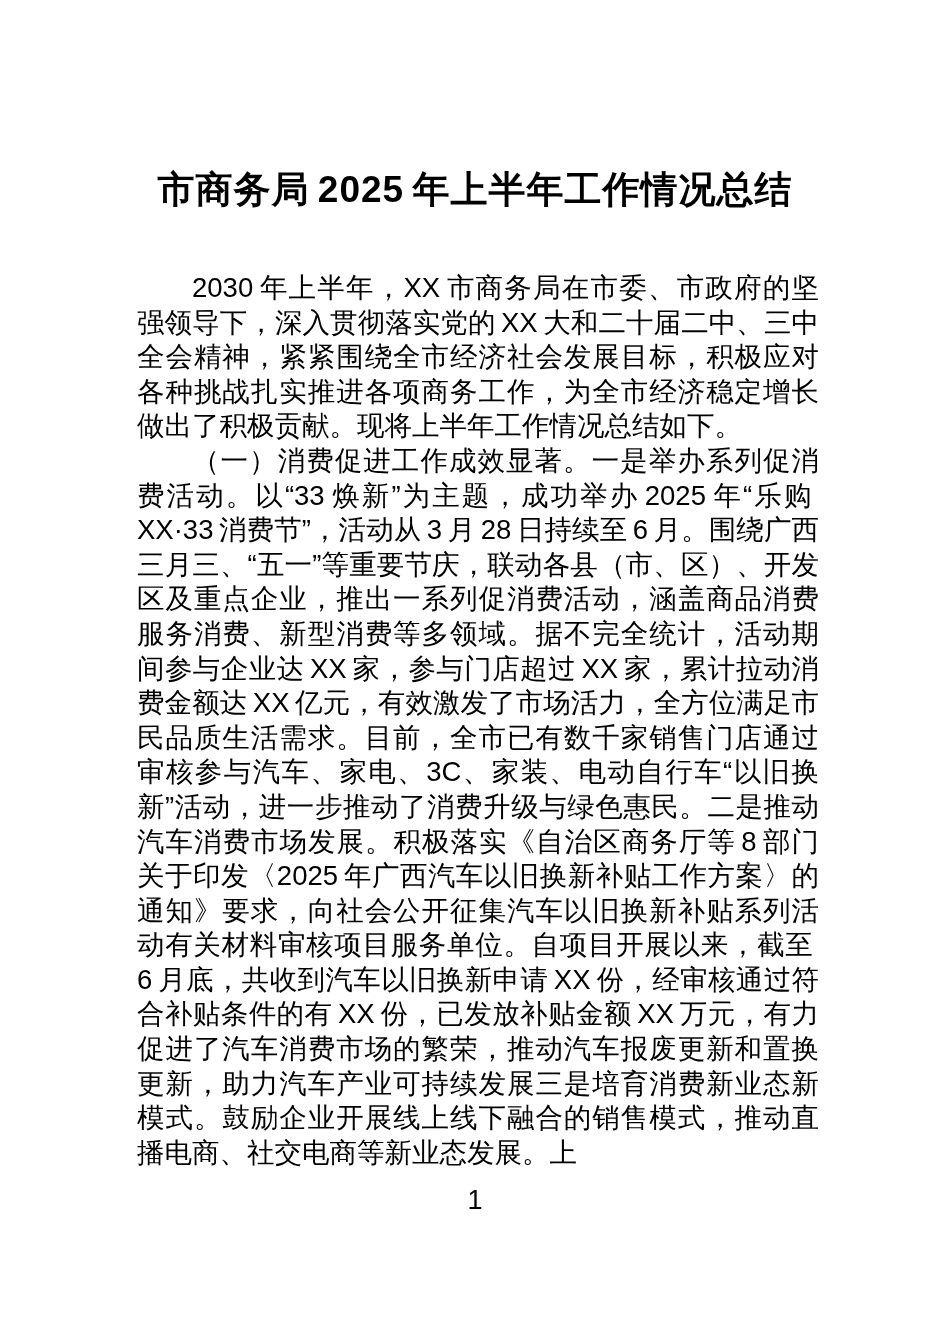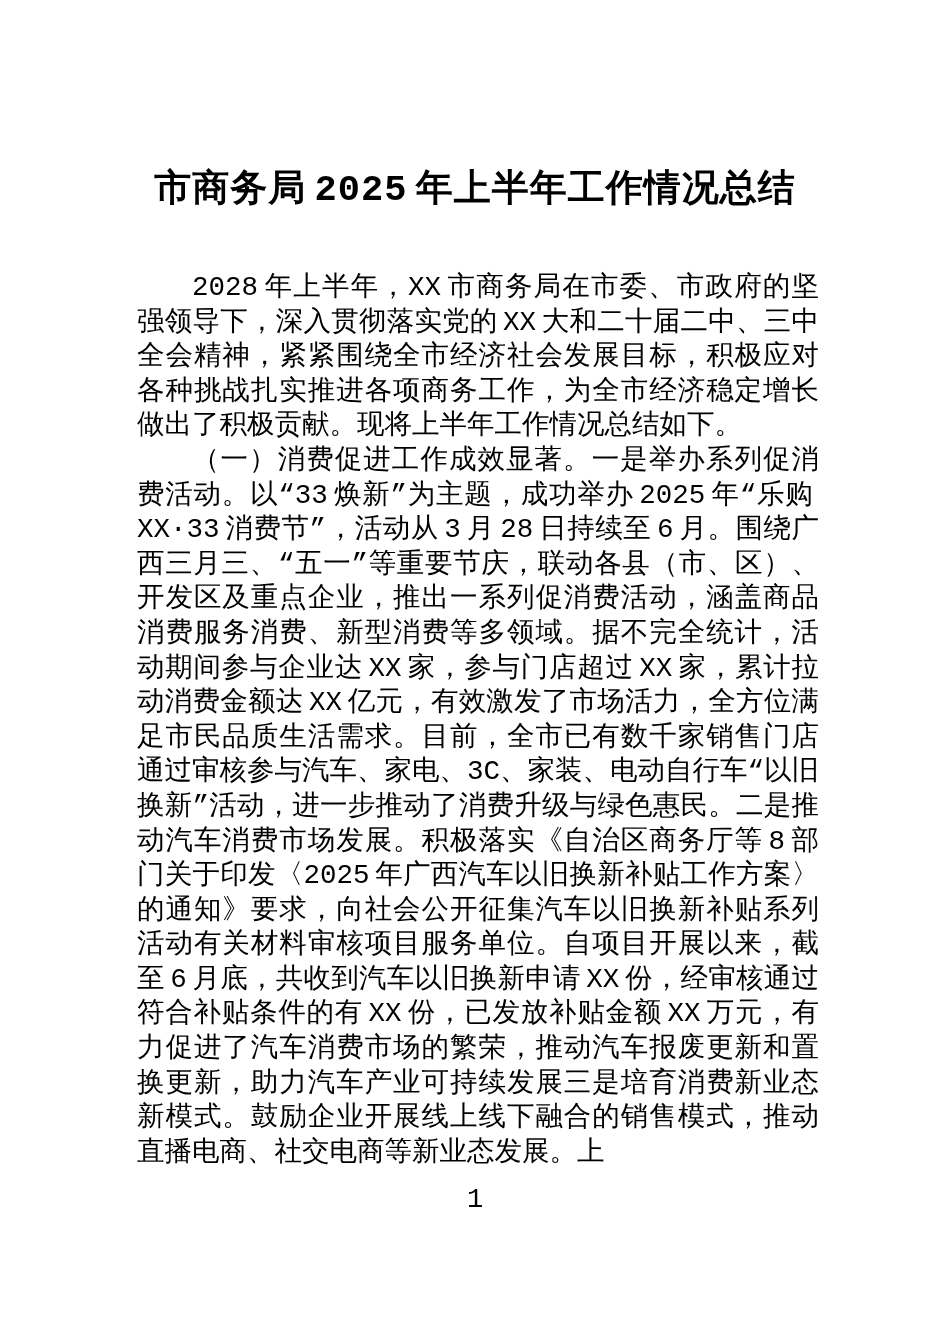--- a/index.html
+++ b/index.html
@@ -6,21 +6,21 @@
     margin: 0;
     padding: 0;
     background: #ffffff;
   }
   .page {
     position: relative;
     width: 950px;
     height: 1344px;
     background: #ffffff;
     color: #000000;
-    font-family: Liberation Mono, monospace;
+    font-family: Liberation Sans, sans-serif;
     overflow: hidden;
     box-sizing: border-box;
   }
   .doc-title {
     margin: 0;
     padding-top: 166px;
     text-align: center;
     font-size: 37px;
     line-height: 48px;
     font-weight: 700;
@@ -51,18 +51,18 @@
     color: #000000;
   }
 </style>
 </head>
 <body>
 
 <div class="page">
   <h1 class="doc-title autospace">市商务局 2025 年上半年工作情况总结</h1>
 
   <div class="doc-body" id="doc-body">
-      <p class="para autospace para-body">2028 年上半年，XX 市商务局在市委、市政府的坚强领导下，深入贯彻落实党的 XX 大和二十届二中、三中全会精神，紧紧围绕全市经济社会发展目标，积极应对各种挑战扎实推进各项商务工作，为全市经济稳定增长做出了积极贡献。现将上半年工作情况总结如下。</p>
+      <p class="para autospace para-body">2030 年上半年，XX 市商务局在市委、市政府的坚强领导下，深入贯彻落实党的 XX 大和二十届二中、三中全会精神，紧紧围绕全市经济社会发展目标，积极应对各种挑战扎实推进各项商务工作，为全市经济稳定增长做出了积极贡献。现将上半年工作情况总结如下。</p>
       <p class="para autospace para-body">（一）消费促进工作成效显著。一是举办系列促消费活动。以“33 焕新”为主题，成功举办 2025 年“乐购 XX·33 消费节”，活动从 3 月 28 日持续至 6 月。围绕广西三月三、“五一”等重要节庆，联动各县（市、区）、开发区及重点企业，推出一系列促消费活动，涵盖商品消费服务消费、新型消费等多领域。据不完全统计，活动期间参与企业达 XX 家，参与门店超过 XX 家，累计拉动消费金额达 XX 亿元，有效激发了市场活力，全方位满足市民品质生活需求。目前，全市已有数千家销售门店通过审核参与汽车、家电、3C、家装、电动自行车“以旧换新”活动，进一步推动了消费升级与绿色惠民。二是推动汽车消费市场发展。积极落实《自治区商务厅等 8 部门关于印发〈2025 年广西汽车以旧换新补贴工作方案〉的通知》要求，向社会公开征集汽车以旧换新补贴系列活动有关材料审核项目服务单位。自项目开展以来，截至 6 月底，共收到汽车以旧换新申请 XX 份，经审核通过符合补贴条件的有 XX 份，已发放补贴金额 XX 万元，有力促进了汽车消费市场的繁荣，推动汽车报废更新和置换更新，助力汽车产业可持续发展三是培育消费新业态新模式。鼓励企业开展线上线下融合的销售模式，推动直播电商、社交电商等新业态发展。上</p>
     </div>
 
   <div class="page-number">1</div>
 </div>
 
 </body></html>

